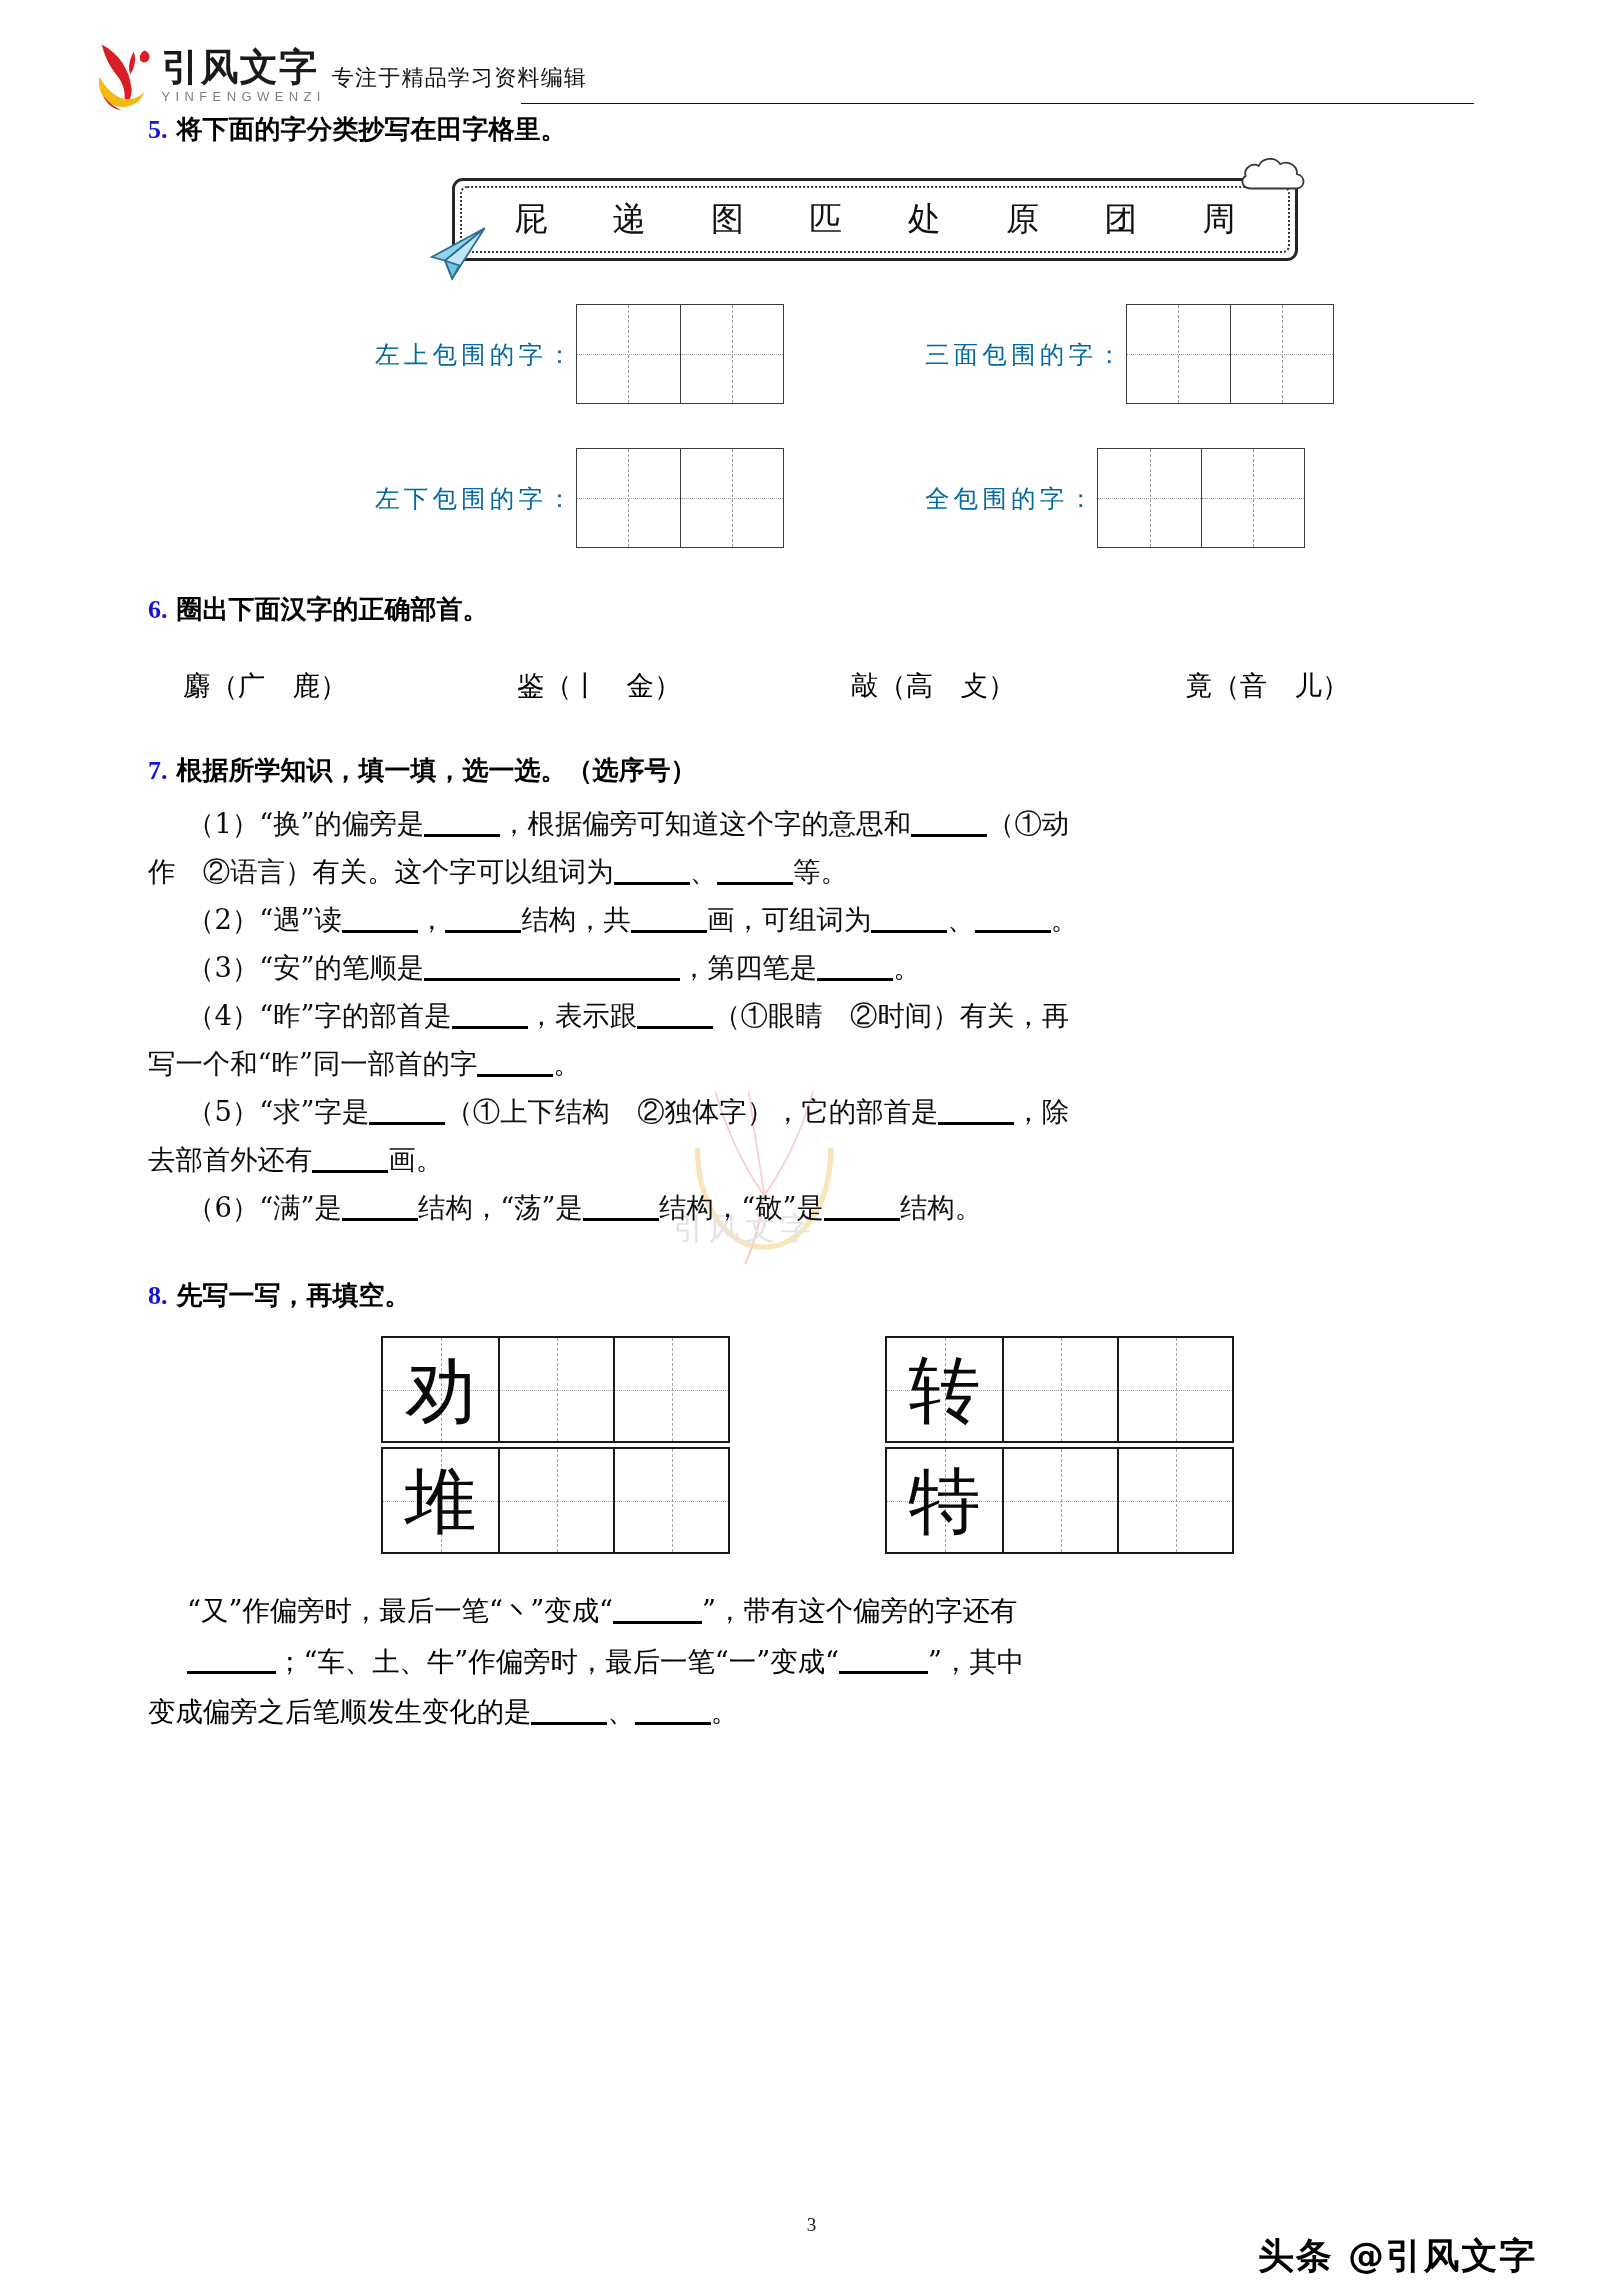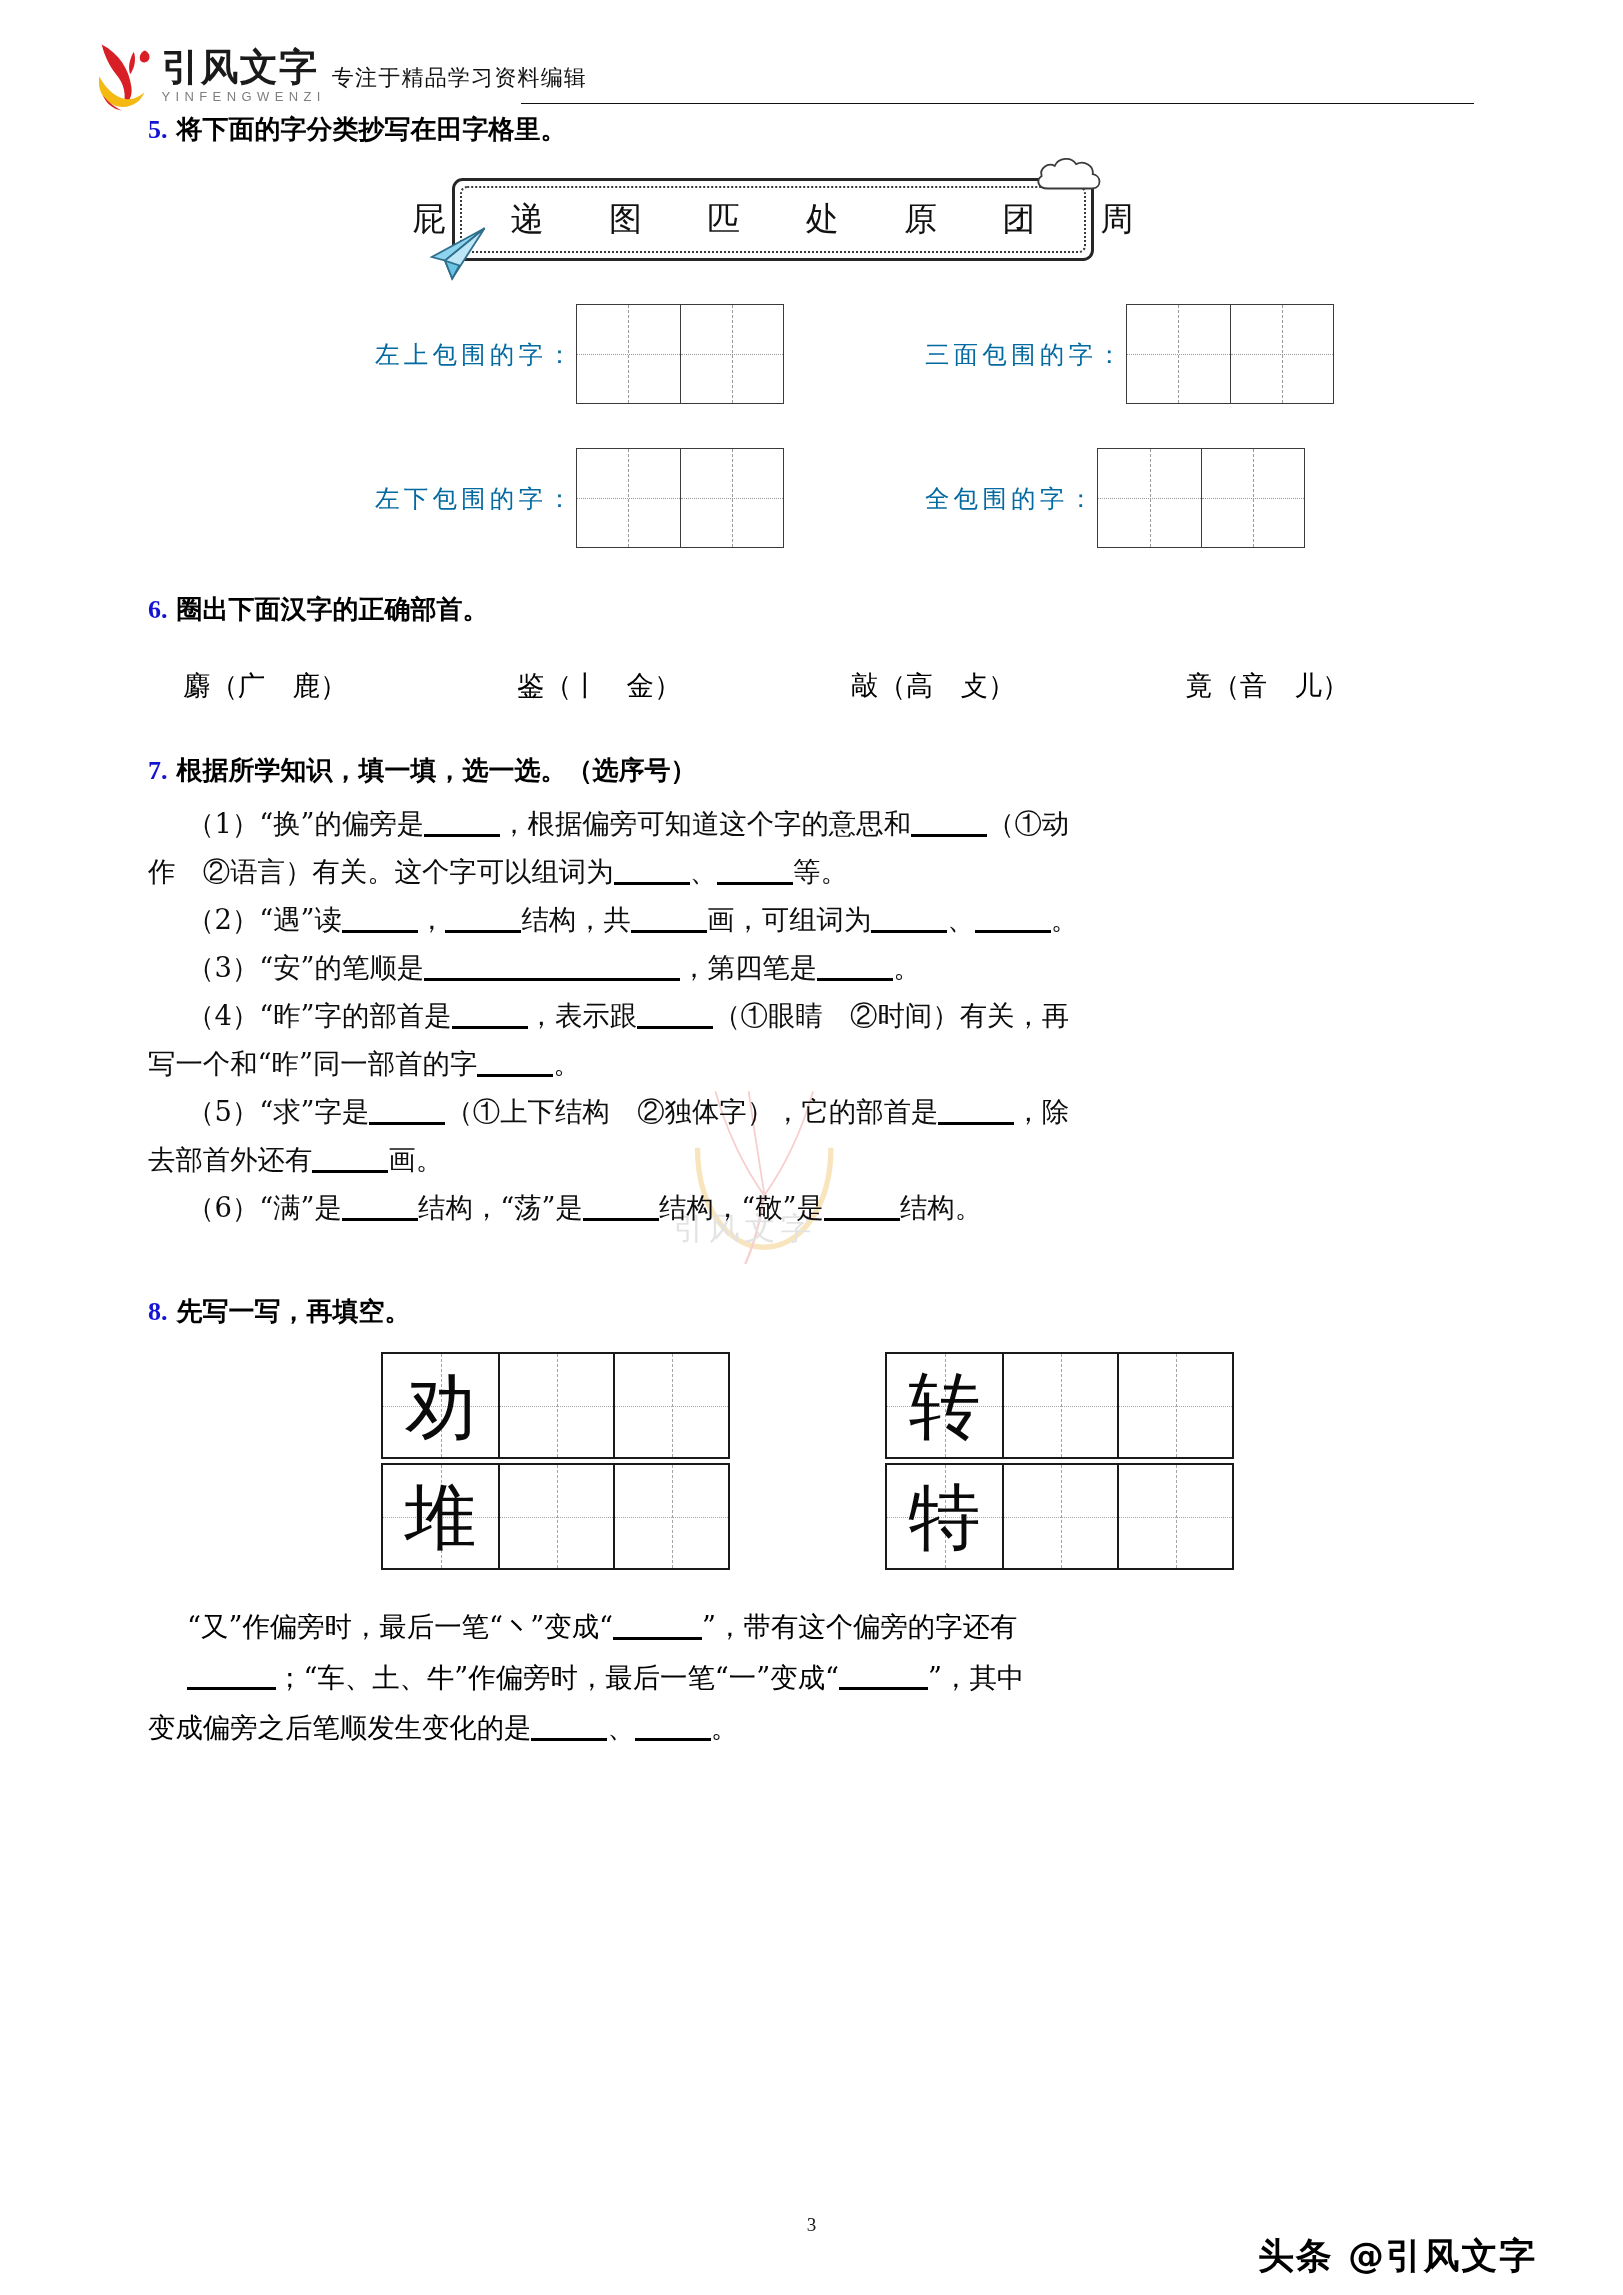--- a/index.html
+++ b/index.html
@@ -96,21 +96,21 @@
     font-family: "Liberation Serif", serif;
     font-weight: bold;
     font-size: 26px;
   }
 
   
   .q5-wrap { margin-top: 31px; position: relative; }
   .banner {
     position: relative;
     margin-left: 304px;
-    width: 642px;
+    width: 846px;
     height: 83px;
   }
   .banner-outer {
     position: absolute;
     inset: 0;
     border: 3px solid #262626;
     border-radius: 10.7px;
     background: #ffffff;
     box-sizing: border-box;
   }
@@ -215,21 +215,21 @@
     color: #0d0d0d;
   }
   .q7-p { margin: 0 0 3.6px 0; text-indent: 0; }
   .q7-p.indent { padding-left: 39px; }
   .blank { display: inline-block; border-bottom: 3px solid #000; vertical-align: -3.6px; }
   .b-s { width: 76px; }
   .b-m { width: 89px; }
   .b-l { width: 256px; }
 
   
-  .q8-wrap { margin-top: 64px; }
+  .q8-wrap { margin-top: 48px; }
   .q8-grids {
     margin-top: 23px;
     padding-left: 233px;
     display: flex;
     flex-direction: column;
     gap: 3.6px;
   }
   .q8-grid-row { display: flex; align-items: center; }
   .q8-spacer { width: 155px; }
   .tz-3 {

